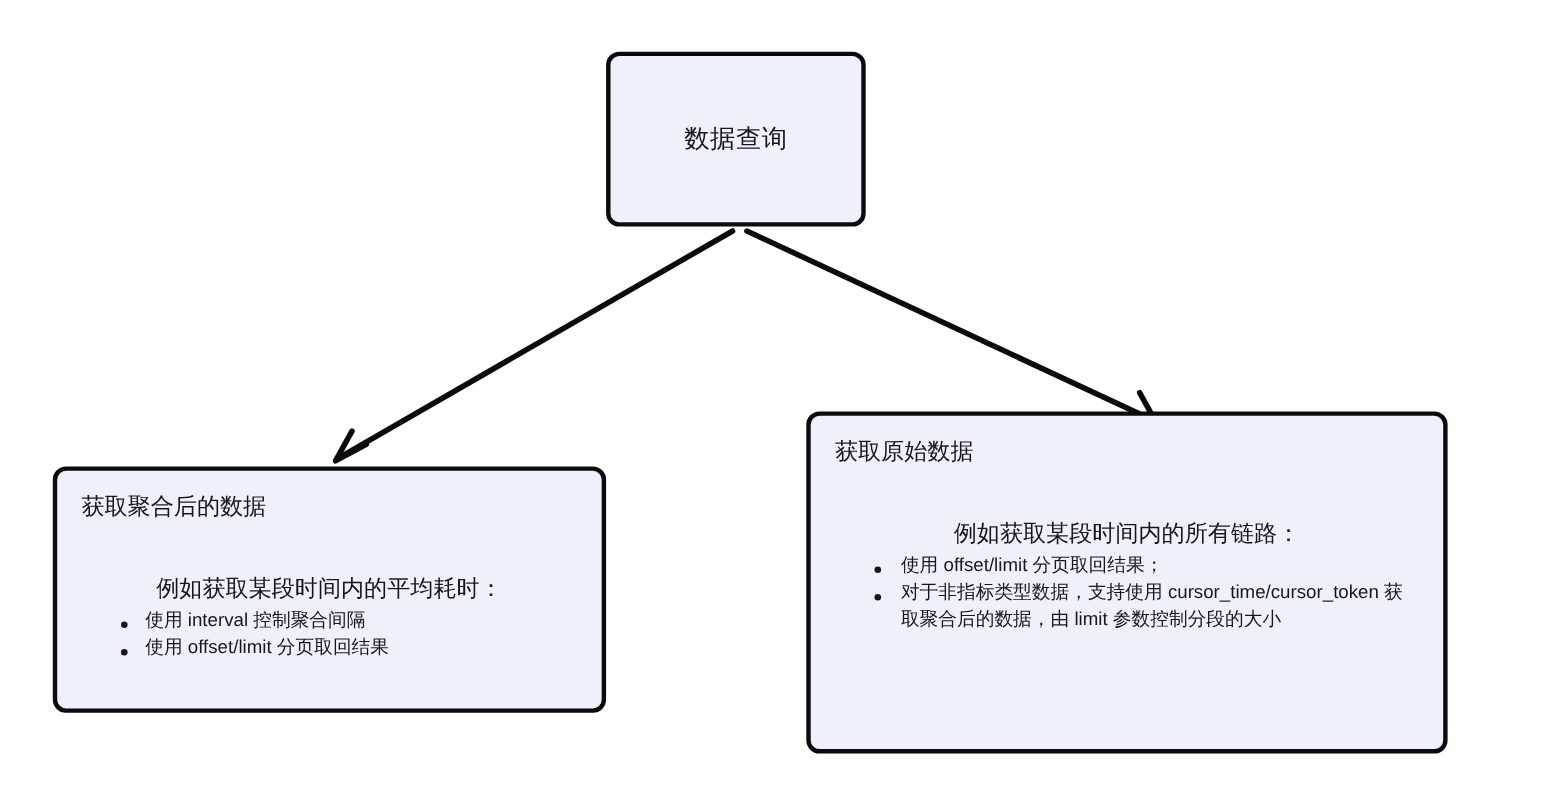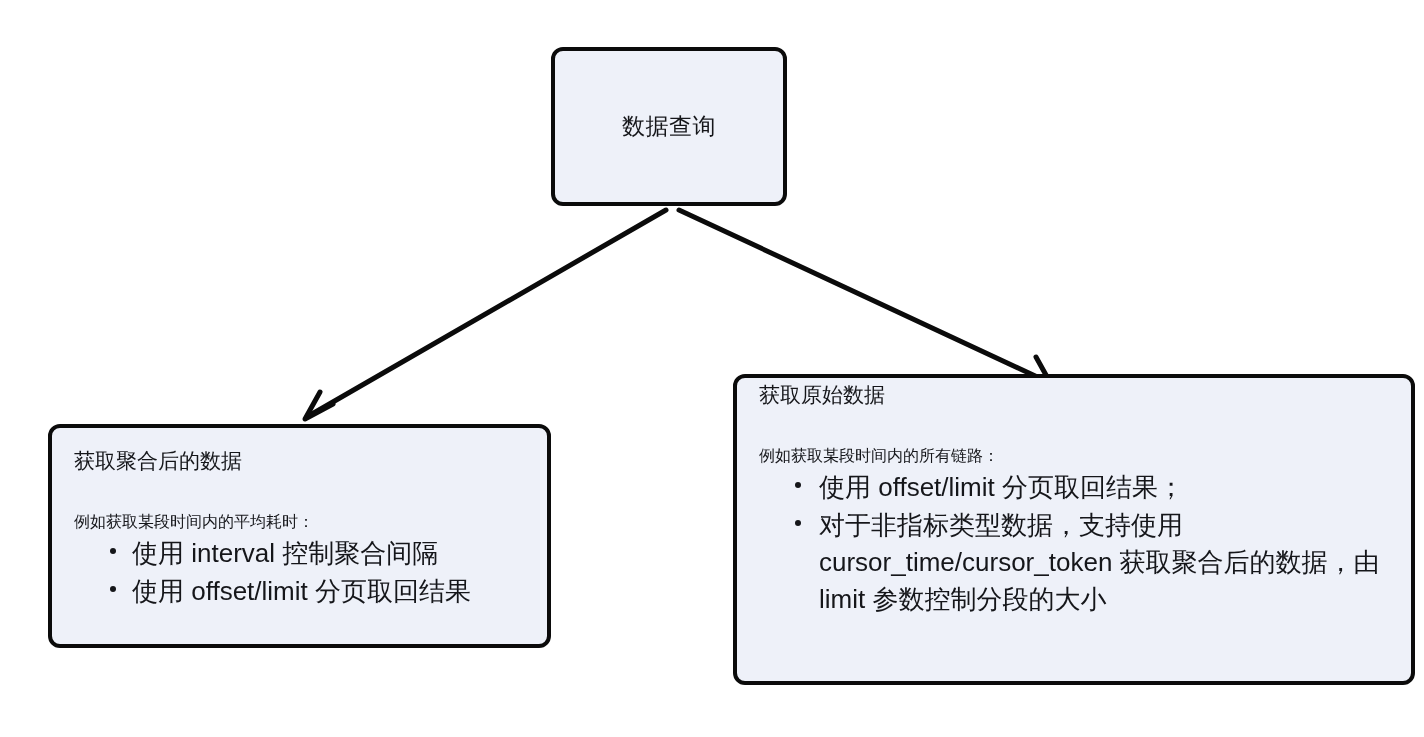--- a/index.html
+++ b/index.html
@@ -54,46 +54,47 @@
     left: 48px;
     top: 424px;
     width: 503px;
     height: 224px;
     padding: 20px 22px 14px 22px;
   }
   
   #node-raw {
     left: 733px;
     top: 374px;
-    width: 682px;
+    width: 583px;
     height: 311px;
-    padding: 4px 22px 14px 22px;
+    padding: 20px 22px 14px 22px;
   }
   .node-heading {
     font-size: 21px;
     line-height: 1.25;
     margin: 0 0 10px 0;
     white-space: nowrap;
   }
   .node-spacer {
     height: 26px;
   }
   .node-lead {
-    font-size: 16px;
+    font-size: 21px;
     line-height: 1.3;
-    margin: 2px 0 2px 0;
+    margin: 12px 0 2px 0;
+    text-align: center;
   }
   ul.node-bullets {
     margin: 0;
     padding: 0 0 0 34px;
     list-style: none;
   }
   ul.node-bullets > li {
     position: relative;
-    font-size: 26px;
+    font-size: 17px;
     line-height: 1.42;
     padding-left: 24px;
     margin: 0 0 1px 0;
   }
   ul.node-bullets > li::before {
     content: "";
     position: absolute;
     left: 2px;
     top: 13px;
     width: 6px;

